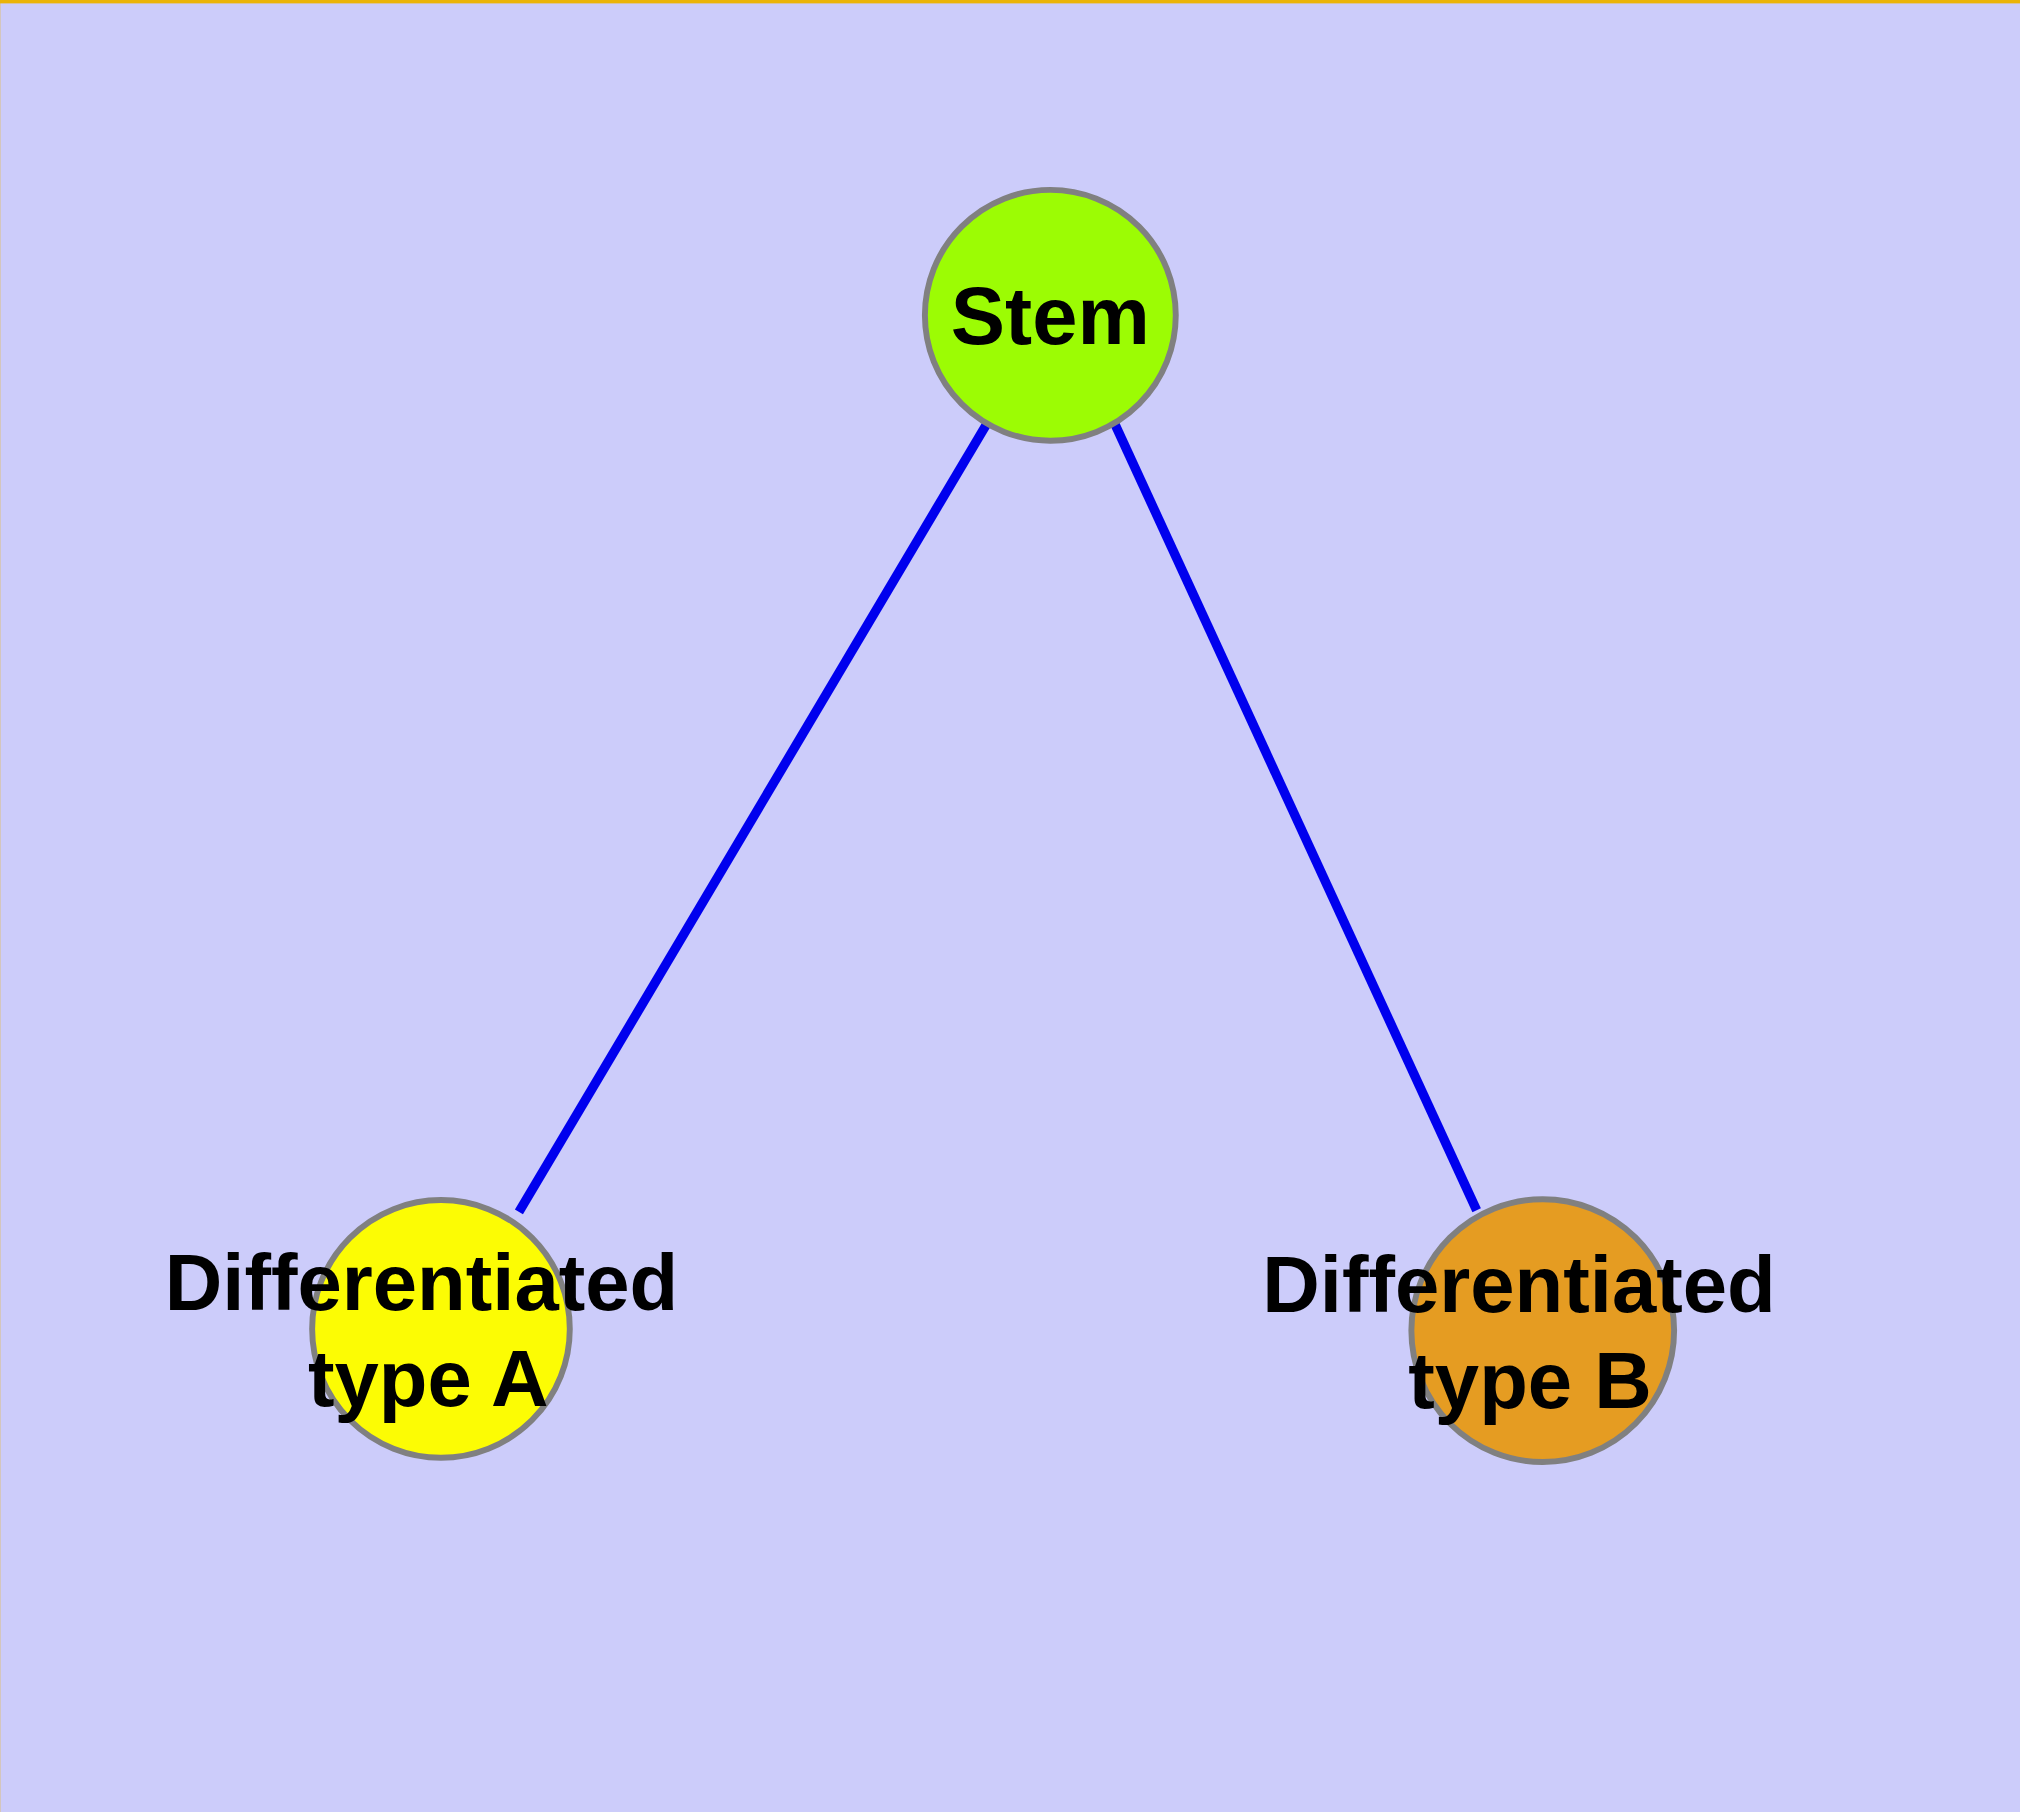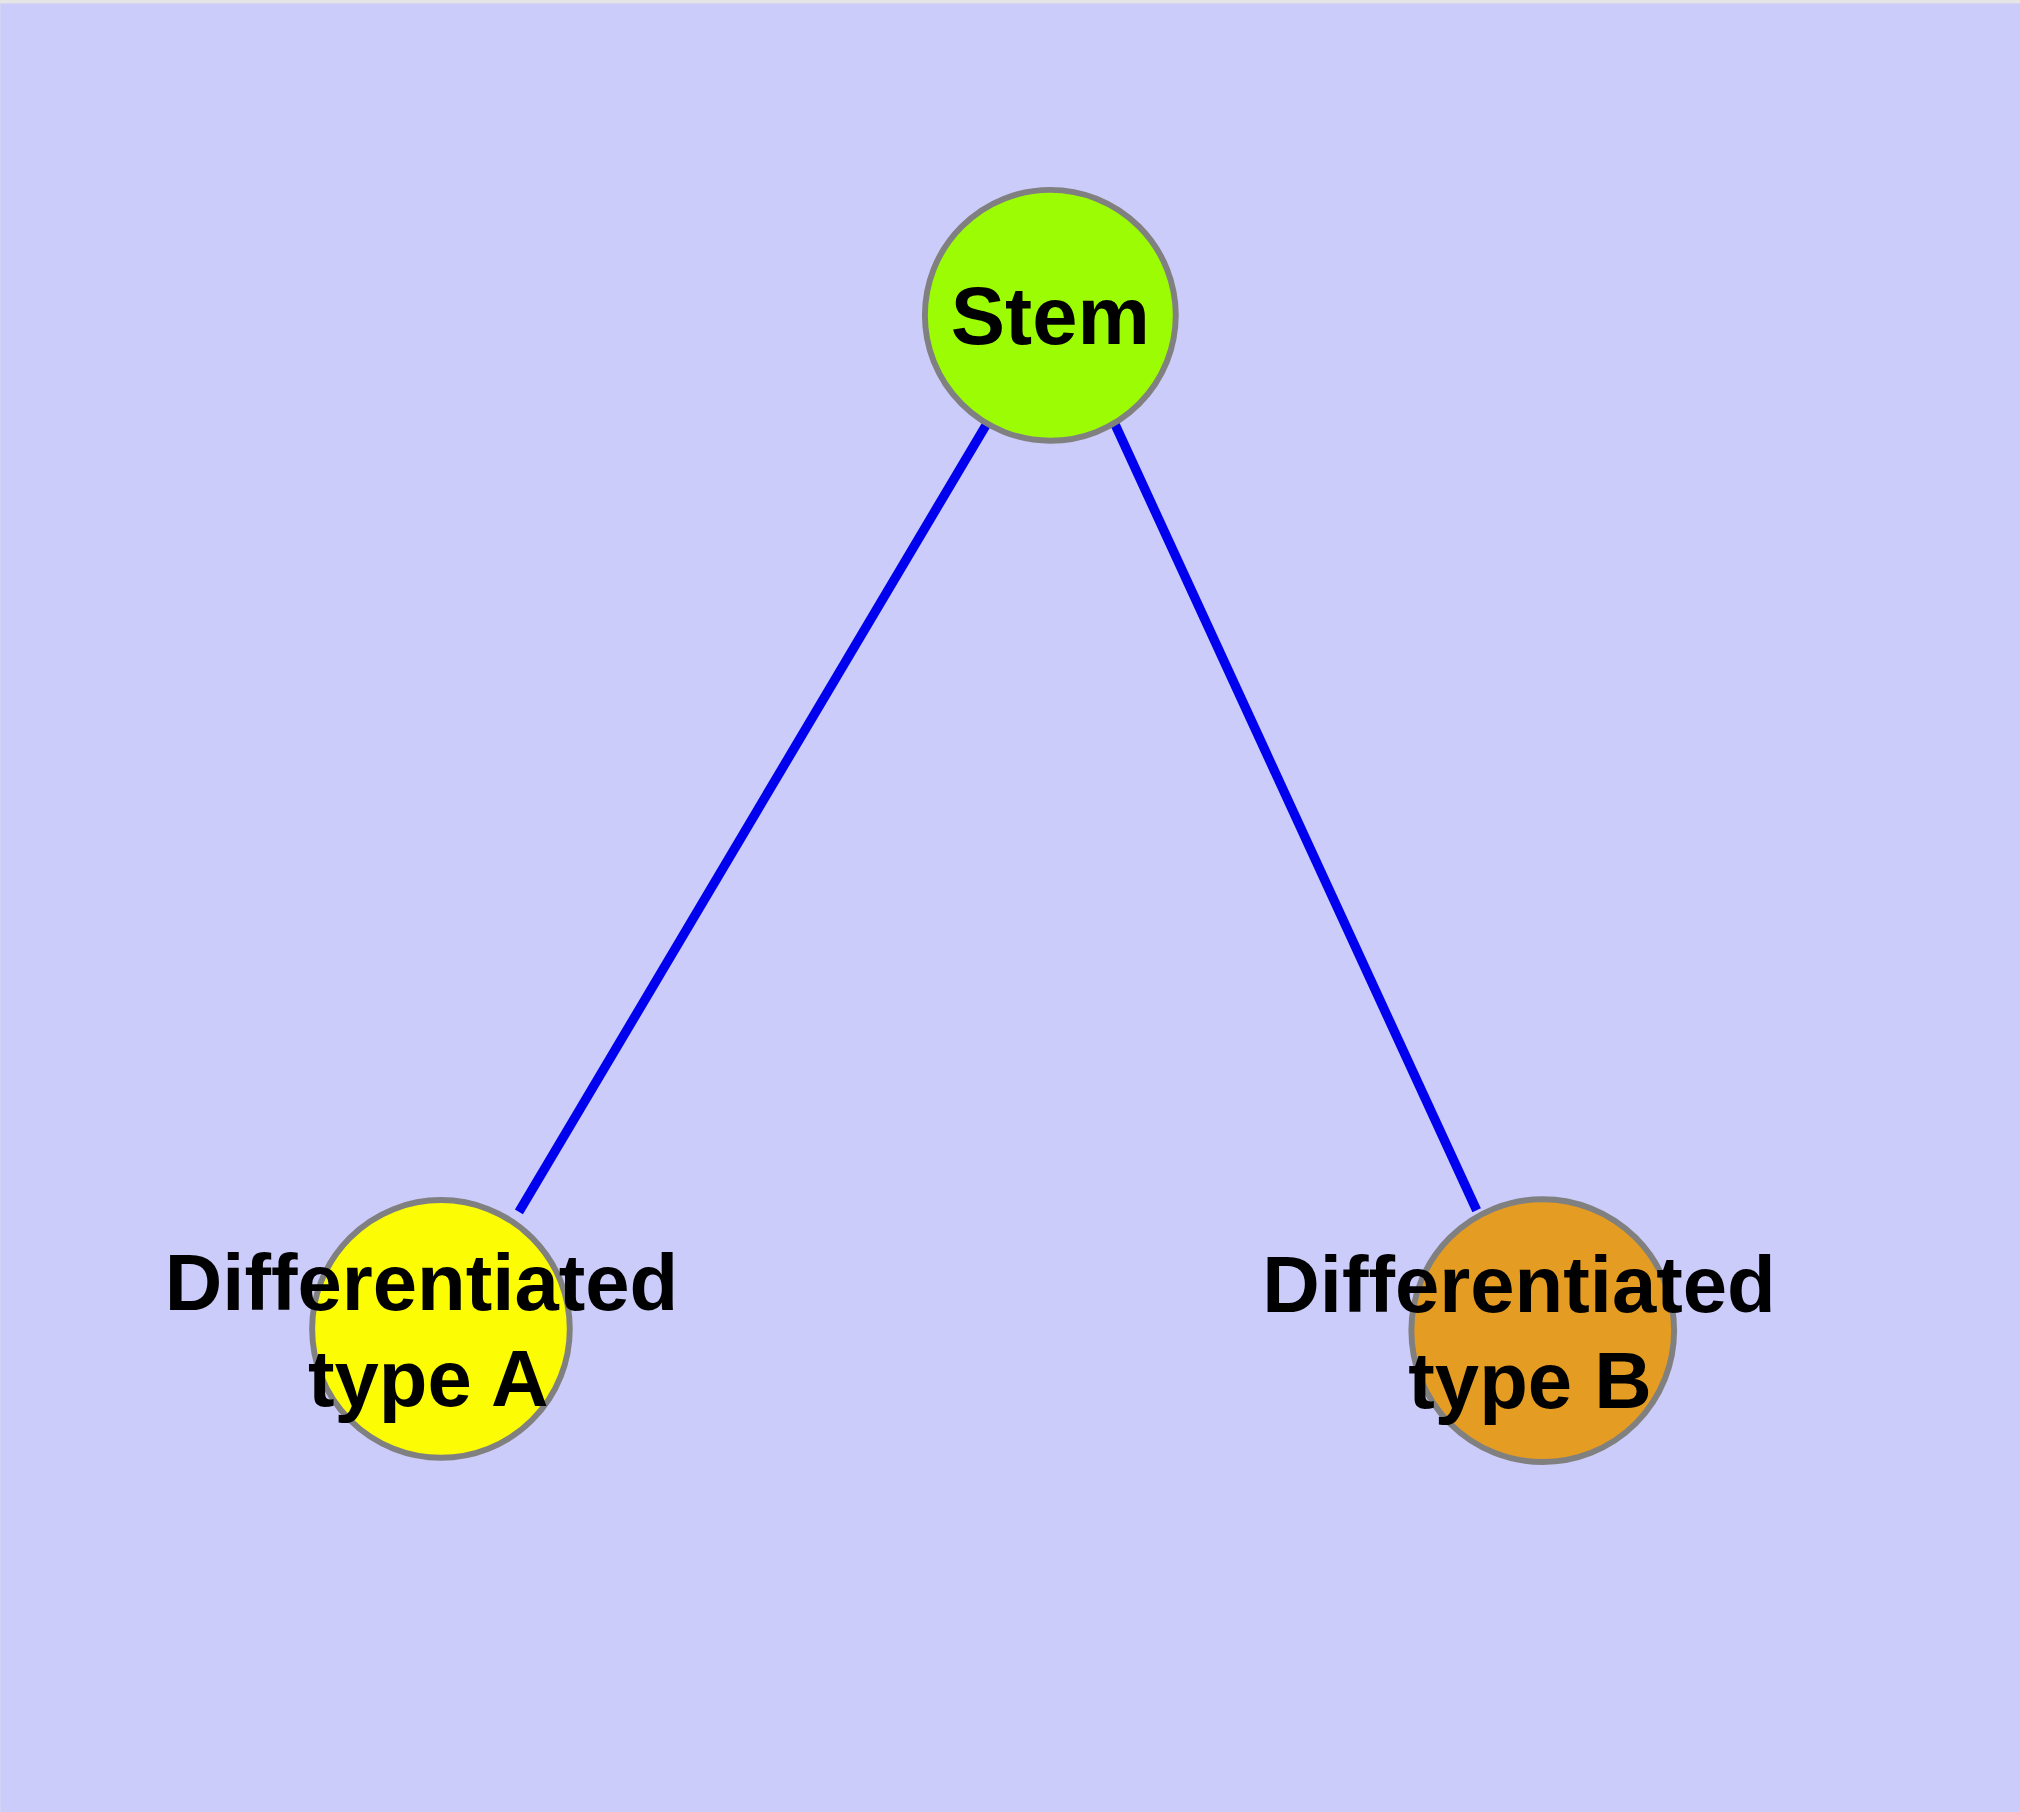--- a/index.html
+++ b/index.html
@@ -39,21 +39,21 @@
   .node-label-main {
     font-size: 96px;
   }
   .node-label-leaf {
     font-size: 94px;
   }
 </style>
 </head>
 <body style="width: 2021px; height: 1812px;">
 
-<div id="canvas-root" style="width: 2021px; height: 1812px; background: #e5e5e5;">
+<div id="canvas-root" style="width: 2021px; height: 1812px; background: #eab308;">
   <svg id="graph-svg" viewBox="0 0 2384 2138" xmlns="http://www.w3.org/2000/svg" style="width: 2021px; height: 1812px;">
 
     <rect id="bg-rect" x="0" y="4" width="2384" height="2134" fill="#ccccfa"></rect>
 
     <g>
       <line id="edge-0" x1="1164" y1="500" x2="612" y2="1430" stroke="#0000ee" stroke-width="11" stroke-linecap="butt"></line>
       <line id="edge-1" x1="1315" y1="500" x2="1742" y2="1428" stroke="#0000ee" stroke-width="11" stroke-linecap="butt"></line>
     </g>
 
     <g>

